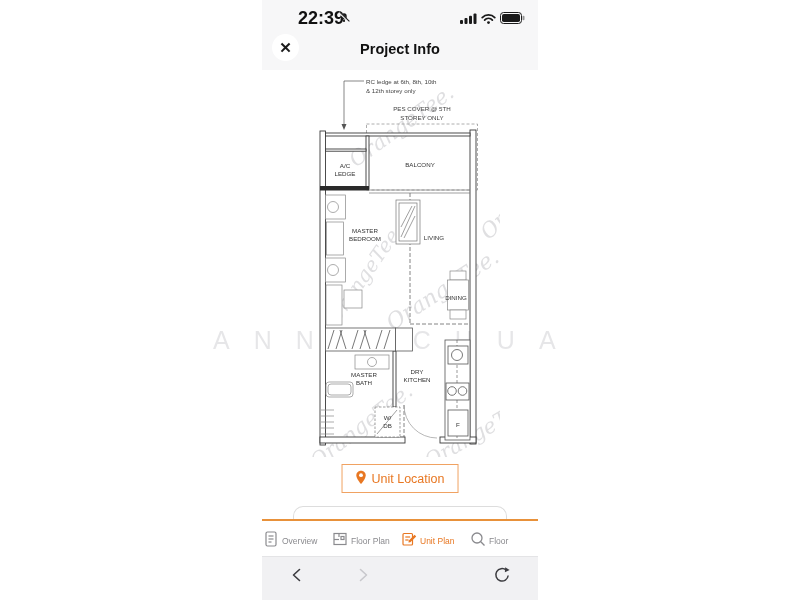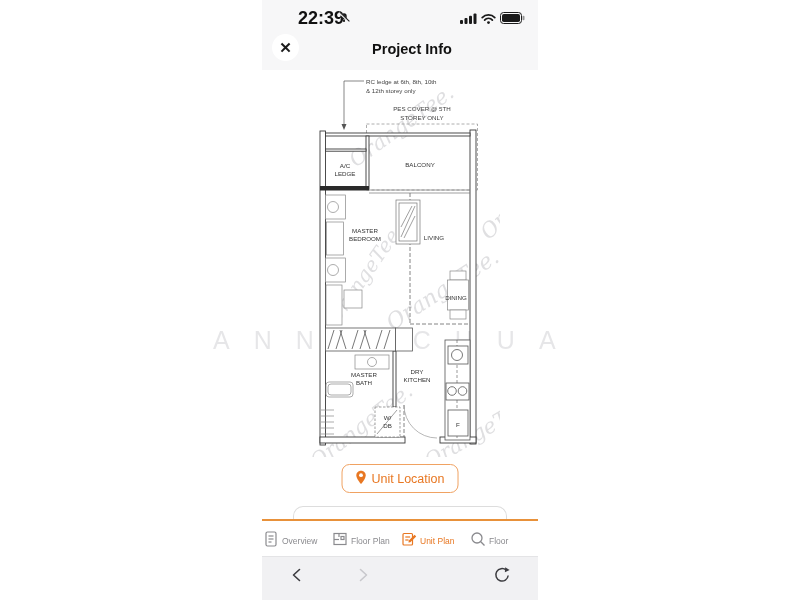--- a/index.html
+++ b/index.html
@@ -13,41 +13,41 @@
   .phone{position:absolute;left:262px;top:0;width:276px;height:600px;}
 
   
   .top-chrome{position:absolute;top:0;left:0;width:276px;height:70px;background:#f7f7f8;}
   .sb-time{position:absolute;left:36px;top:8px;font-size:18px;font-weight:bold;color:#111;}
   .sb-bell{position:absolute;left:76px;top:9px;}
   .sb-right{position:absolute;right:13px;top:10px;display:flex;align-items:center;gap:4px;}
   .close-btn{position:absolute;left:10px;top:34px;width:27px;height:27px;border-radius:50%;
              background:#fff;display:flex;align-items:center;justify-content:center;
              font-size:15px;font-weight:bold;color:#1a1a1a;cursor:pointer;}
-  .hdr-title{position:absolute;left:12px;top:41px;width:100%;text-align:center;
+  .hdr-title{position:absolute;left:0;top:41px;width:100%;text-align:center;
              font-size:14.5px;font-weight:bold;color:#111;}
 
   
   .content{position:absolute;top:70px;left:0;width:276px;height:449px;overflow:hidden;}
   .wm-clip{position:absolute;left:38px;top:2px;width:200px;height:385px;overflow:hidden;pointer-events:none;}
   .wm-brand{position:absolute;font-family:"DejaVu Serif",serif;font-style:italic;
             color:rgba(150,150,155,0.30);white-space:nowrap;}
   .wm1{left:40px;top:42px;font-size:21px;transform:rotate(-36deg);}
   .wm2{left:6px;top:190px;font-size:20px;transform:rotate(-55deg);}
   .wm3{left:78px;top:205px;font-size:22px;transform:rotate(-33deg);}
   .wm4{left:0px;top:342px;font-size:21px;transform:rotate(-38deg);}
   .wm5{left:118px;top:348px;font-size:21px;transform:rotate(-30deg);}
   .wm6{left:166px;top:108px;font-size:21px;transform:rotate(-45deg);}
   svg.plan{position:absolute;left:38px;top:2px;}
   .plan-label{font-size:6.2px;fill:#333;}
   .plan-note{font-size:6.2px;fill:#444;}
 
   .unit-btn{position:absolute;left:50%;transform:translateX(-50%);top:394px;height:27px;
             display:inline-flex;align-items:center;gap:5px;padding:0 13px;background:#fff;
-            border:1.5px solid #f0a262;border-radius:8px;color:#e87722;font-size:12.5px;cursor:pointer;}
+            border:1.5px solid #f0a262;border-radius:0;color:#e87722;font-size:12.5px;cursor:pointer;}
   .peek-card{position:absolute;left:31px;bottom:0;width:212px;height:12px;background:#fff;
              border:1px solid #ddd;border-bottom:none;border-radius:10px 10px 0 0;}
 
   
   .orange-line{position:absolute;top:519px;left:0;width:276px;height:2px;background:#e8913a;}
   .tab-bar{position:absolute;top:521px;left:0;width:276px;height:35px;background:#fff;display:flex;}
   .tab{flex:1;display:flex;flex-direction:row;align-items:center;padding-top:4px;gap:2px;cursor:pointer;}
   .tab-label{font-size:8.5px;color:#8a8a8e;}
   .tab.active .tab-label{color:#e87722;}
 

